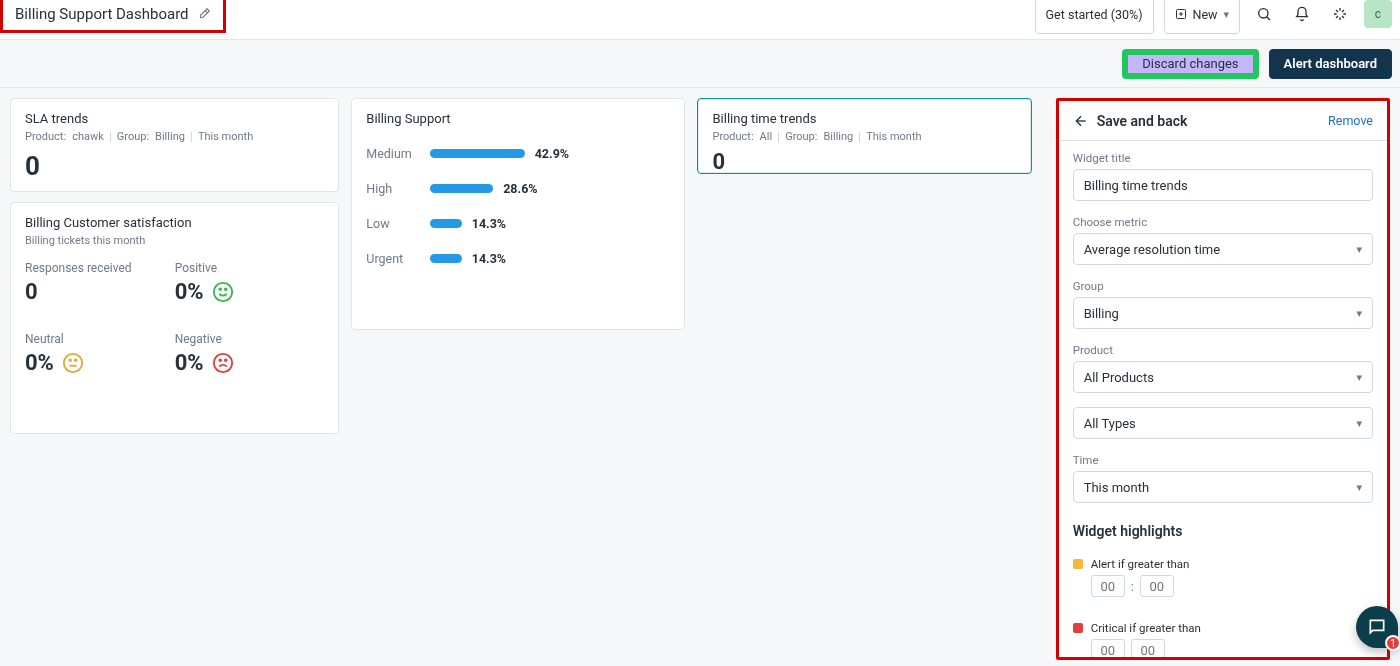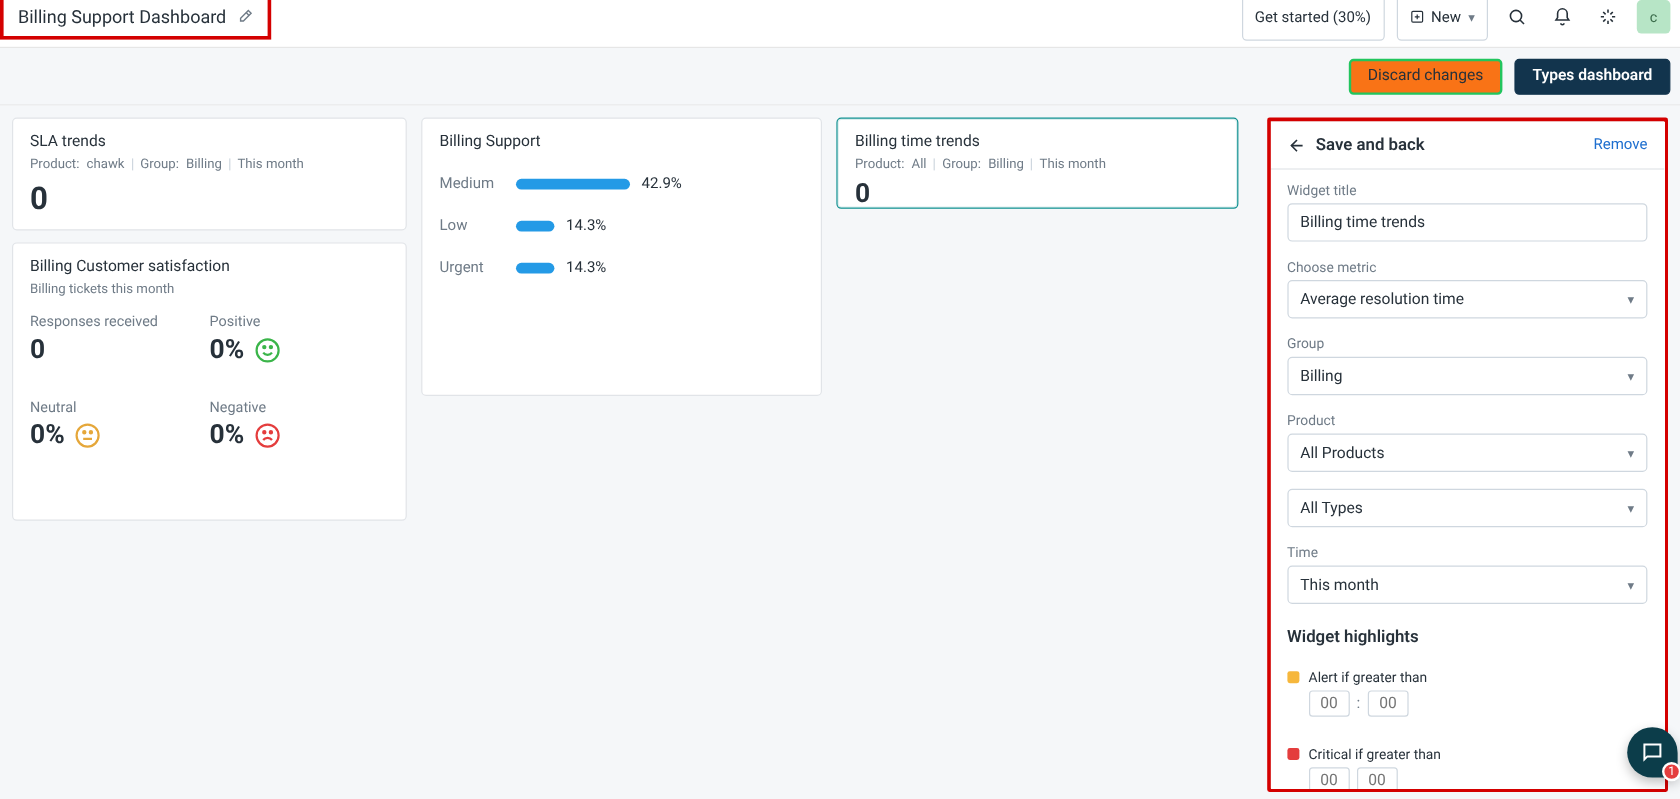--- a/index.html
+++ b/index.html
@@ -28,21 +28,21 @@
   .title-box{display:flex;align-items:center;gap:8px;height:38px;padding:0 12px;border:3px solid #d40000;border-top-width:3px;border-left-width:3px}
   .title-box .t{font-size:15px;color:var(--text)}
   .edit-icon{color:var(--muted);display:inline-flex}
   .topbar-right{display:flex;align-items:center;gap:10px}
   .chip-btn{height:40px;padding:0 10px;border:1px solid #cfd7df;border-radius:4px;background:#fff;font-size:12.5px;color:var(--text);display:inline-flex;align-items:center;gap:6px;cursor:pointer}
   .icon-btn{width:28px;height:28px;border:none;background:transparent;display:inline-flex;align-items:center;justify-content:center;cursor:pointer;color:#27313a}
   .avatar{width:28px;height:28px;border-radius:4px;background:#b7e5c6;color:#3a6b4a;display:inline-flex;align-items:center;justify-content:center;font-size:12px}
 
   
   .actionbar{height:48px;background:var(--bg);border-bottom:1px solid var(--border);display:flex;align-items:center;justify-content:flex-end;gap:10px;padding:0 8px}
-  .btn{height:30px;padding:0 14px;border-radius:4px;font-size:13px;border:2px solid #22c55e;background:#f97316;color:var(--text);cursor:pointer}
+  .btn{height:30px;padding:0 14px;border-radius:4px;font-size:13px;border:6px solid #22c55e;background:#c4b5fd;color:var(--text);cursor:pointer}
   .btn.primary{background:var(--dark-btn,#12344d);color:#fff;border:1px solid #12344d;font-weight:600}
 
   
   .workspace{position:absolute;top:88px;left:0;right:0;bottom:0;background:var(--bg);padding:10px 10px 10px 10px;display:flex;gap:12px;align-items:flex-start}
 
   
   .col{display:flex;flex-direction:column;gap:10px}
   .card{background:#fff;border:1px solid var(--panel-border);border-radius:4px;padding:12px 14px}
   .card .card-title{font-size:13px;color:var(--text);margin:0 0 4px}
   .meta{font-size:11px;color:var(--muted);display:flex;align-items:center;gap:6px}
@@ -53,21 +53,21 @@
   .csat-grid{display:grid;grid-template-columns:1fr 1fr;row-gap:28px;margin-top:14px}
   .csat-cell .lbl{font-size:12px;color:var(--muted);margin-bottom:4px}
   .csat-cell .val{font-size:22px;font-weight:700;display:flex;align-items:center;gap:8px}
   .face{width:22px;height:22px}
 
   
   .col2{width:340px}
   .bar-row{display:flex;align-items:center;gap:10px;margin:20px 0}
   .bar-row .bl{width:54px;font-size:12.5px;color:var(--muted)}
   .bar-track{flex:0 0 auto;height:9px;border-radius:5px;background:#249ae6}
-  .bar-row .pct{font-size:12.5px;font-weight:400;color:var(--text)}
+  .bar-row .pct{font-size:12.5px;font-weight:700;color:var(--text)}
 
   
   .col3{width:340px}
   .kpi-num{font-size:26px;font-weight:700;color:#c47a00;margin-top:4px}
   .card.selected{border:1px solid var(--teal);box-shadow:0 0 0 1px rgba(13,143,143,.15) inset}
   .kpi2-num{font-size:22px;font-weight:700;color:var(--text);margin-top:6px}
 
   
   .config{width:340px;height:562px;background:#fff;border:3px solid #d40000;border-radius:2px;overflow:auto}
   .config-inner{padding:0 0 12px 0}
@@ -145,21 +145,21 @@
         </svg>
     </button>
     <div class="avatar">
       <span>c</span>
     </div>
   </div>
 </div>
 
 <div class="actionbar">
   <button class="btn">Discard changes</button>
-  <button class="btn primary">Types dashboard</button>
+  <button class="btn primary">Alert dashboard</button>
 </div>
 
 <div class="workspace">
 
   <div class="col col1">
     <div class="card" style="height:94px">
       <div class="card-title">SLA trends</div>
       <div class="meta">
         <span>Product:</span>
         <span>chawk</span>
@@ -223,20 +223,25 @@
   <div class="col col2">
     <div class="card" style="height:232px">
       <div class="card-title">Billing Support</div>
       <div id="chart-rows">
           <div class="bar-row">
             <div class="bl">Medium</div>
             <div class="bar-track" style="width: 94.38px;"></div>
             <div class="pct">42.9%</div>
           </div>
           <div class="bar-row">
+            <div class="bl">High</div>
+            <div class="bar-track" style="width: 62.92px;"></div>
+            <div class="pct">28.6%</div>
+          </div>
+          <div class="bar-row">
             <div class="bl">Low</div>
             <div class="bar-track" style="width: 31.46px;"></div>
             <div class="pct">14.3%</div>
           </div>
           <div class="bar-row">
             <div class="bl">Urgent</div>
             <div class="bar-track" style="width: 31.46px;"></div>
             <div class="pct">14.3%</div>
           </div>
         </div>

